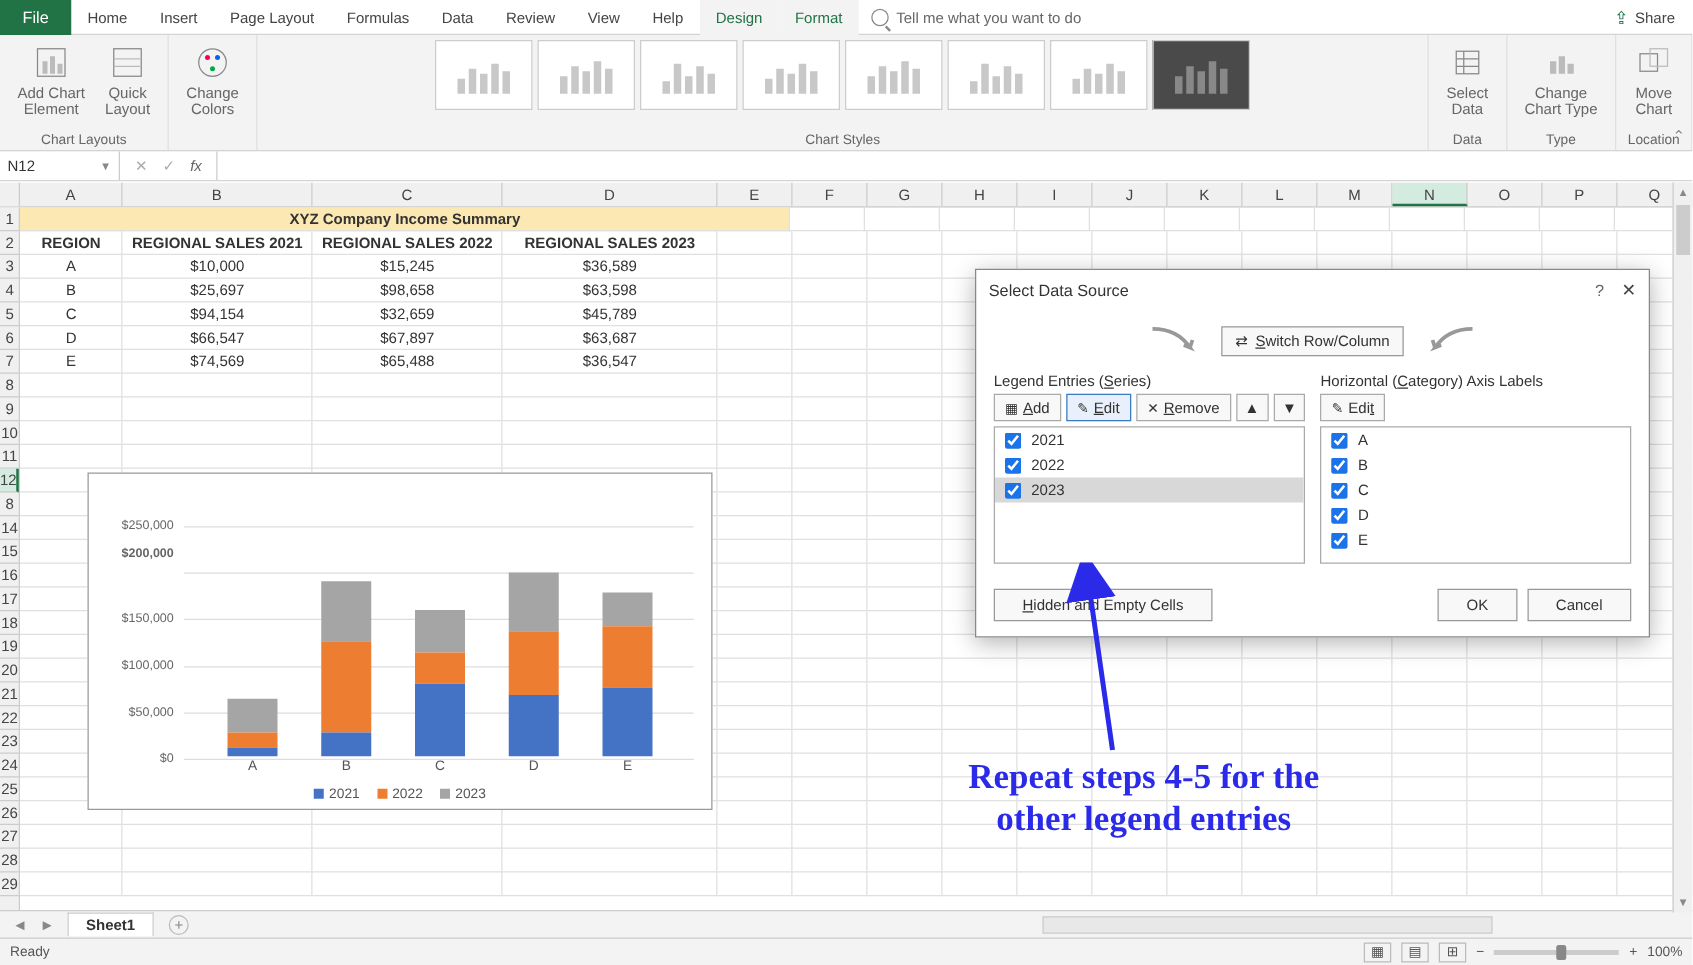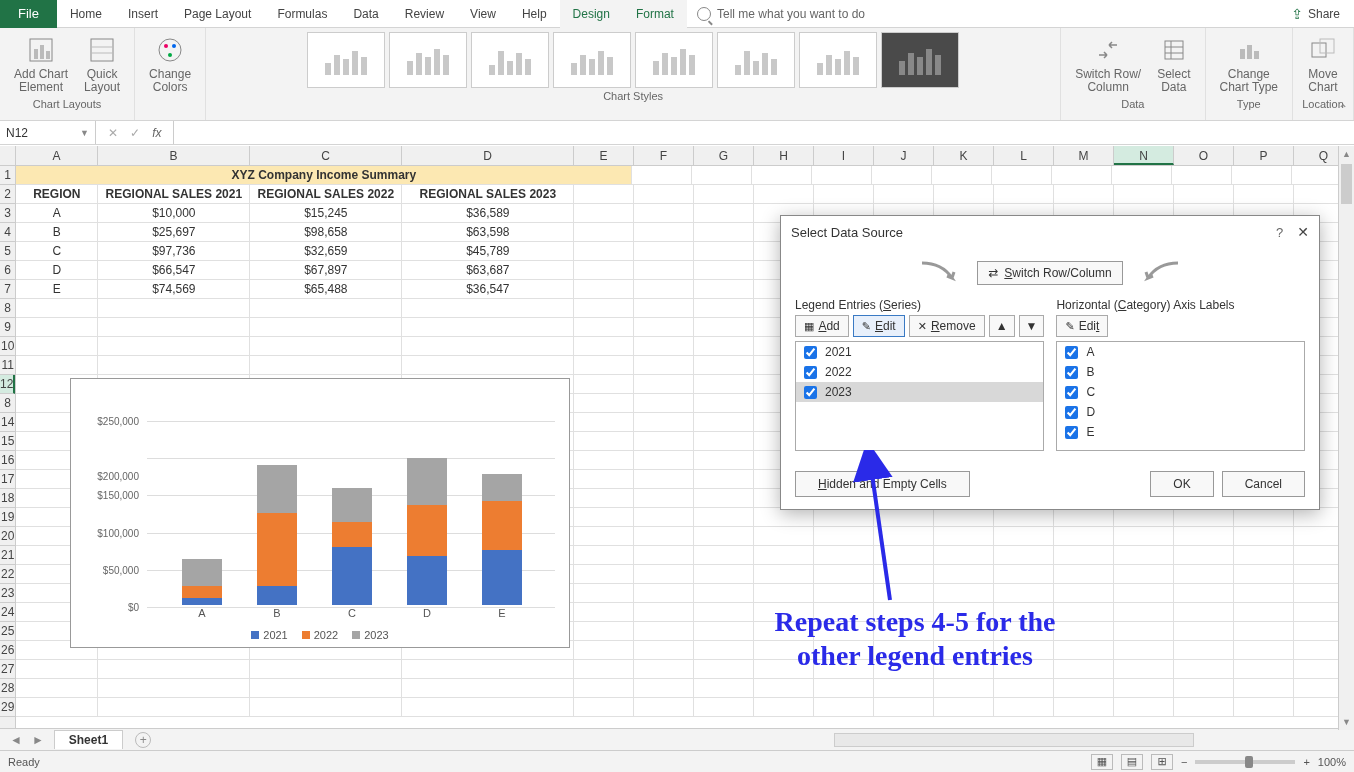--- a/index.html
+++ b/index.html
@@ -11,21 +11,21 @@
 .tab.file { background: #217346; color: #fff; font-size: 13px; padding: 0 18px; }
 .tab.active { background: #f3f3f3; color: #217346; }
 .tabs .tellme-wrap { display: flex; align-items: center; gap: 6px; margin-left: 10px; color: #666; }
 .tellme-icon { width: 14px; height: 14px; border: 1.5px solid #888; border-radius: 50%; position: relative; }
 .tellme-icon:after { content: ""; position: absolute; bottom: -4px; right: -3px; width: 5px; height: 1.5px; background: #888; transform: rotate(45deg); }
 .share { margin-left: auto; margin-right: 14px; display: flex; align-items: center; gap: 5px; color: #444; }
 .share-icon { color: #217346; font-size: 14px; }
 
 
 .ribbon { height: 93px; background: #f3f3f3; border-bottom: 1px solid #d4d4d4; display: flex; position: relative; }
-.ribbon-group { display: flex; flex-direction: column; align-items: center; padding: 4px 8px 2px; border-right: 1px solid #e0e0e0; }
+.ribbon-group { display: flex; flex-direction: column; align-items: center; justify-content: space-between; padding: 4px 8px 2px; border-right: 1px solid #e0e0e0; }
 .ribbon-group .label { font-size: 11px; color: #666; margin-top: 2px; }
 .ribbon-big { display: flex; flex-direction: column; align-items: center; gap: 2px; padding: 2px 6px; color: #666; }
 .ribbon-big .icon { width: 32px; height: 32px; display: flex; align-items: center; justify-content: center; }
 .ribbon-row { display: flex; gap: 4px; align-items: flex-start; }
 .chart-style-btn { width: 78px; height: 56px; background: #fff; border: 1px solid #ccc; display: flex; flex-direction: column; align-items: center; justify-content: center; gap: 1px; padding: 4px; }
 .chart-style-btn.dark { background: #4a4a4a; }
 .mini-bars { display: flex; gap: 3px; align-items: flex-end; height: 30px; }
 .mini-bars span { width: 6px; background: #c8c8c8; }
 .chart-style-btn.dark .mini-bars span { background: #888; }
 .ribbon-collapse { position: absolute; right: 6px; bottom: 4px; color: #888; cursor: pointer; }
@@ -261,28 +261,20 @@
             <span style="height:18px"></span>
             <span style="height:26px"></span>
             <span style="height:20px"></span>
           </div>
         </div>
     </div>
     <div class="label">Chart Styles</div>
   </div>
   <div class="ribbon-group">
     <div class="ribbon-row">
-      <div class="ribbon-big">
-          <div class="icon">
-            <svg width="30" height="30">
-              <path d="M6 20 L14 20 M14 20 L11 17 M14 20 L11 23 M24 10 L16 10 M16 10 L19 7 M16 10 L19 13" stroke="#888" fill="none" stroke-width="1.5"></path>
-            </svg>
-          </div>
-          <span style="white-space:pre;text-align:center;line-height:1.1">Switch Row/<br>Column</span>
-        </div>
       <div class="ribbon-big">
           <div class="icon">
             <svg width="30" height="30">
               <rect x="6" y="6" width="18" height="18" fill="none" stroke="#888"></rect>
               <line x1="6" y1="12" x2="24" y2="12" stroke="#888"></line>
               <line x1="6" y1="18" x2="24" y2="18" stroke="#888"></line>
               <line x1="12" y1="6" x2="12" y2="24" stroke="#888"></line>
             </svg>
           </div>
           <span style="white-space:pre;text-align:center;line-height:1.1">Select<br>Data</span>
@@ -455,21 +447,21 @@
           <div class="cell" style="width: 60px;"></div>
           <div class="cell" style="width: 60px;"></div>
           <div class="cell" style="width: 60px;"></div>
           <div class="cell" style="width: 60px;"></div>
           <div class="cell" style="width: 60px;"></div>
           <div class="cell" style="width: 60px;"></div>
           <div class="cell" style="width: 60px;"></div>
         </div>
         <div class="cell-row">
           <div class="cell data-cell" style="width: 82px;">C</div>
-          <div class="cell data-cell" style="width: 152px;">$97,736</div>
+          <div class="cell data-cell" style="width: 152px;">$94,154</div>
           <div class="cell data-cell" style="width: 152px;">$32,659</div>
           <div class="cell data-cell" style="width: 172px;">$45,789</div>
           <div class="cell" style="width: 60px;"></div>
           <div class="cell" style="width: 60px;"></div>
           <div class="cell" style="width: 60px;"></div>
           <div class="cell" style="width: 60px;"></div>
           <div class="cell" style="width: 60px;"></div>
           <div class="cell" style="width: 60px;"></div>
           <div class="cell" style="width: 60px;"></div>
           <div class="cell" style="width: 60px;"></div>
@@ -939,21 +931,21 @@
       </div>
   </div>
 </div>
 
 <div class="embedded-chart">
   <div class="chart-yaxis" id="chart-yaxis">
       <div class="ytick" style="top: 186px;">$0</div>
       <div class="ytick" style="top: 148.8px;">$50,000</div>
       <div class="ytick" style="top: 111.6px;">$100,000</div>
       <div class="ytick" style="top: 74.4px;">$150,000</div>
-      <div class="ytick" style="top: 55px;">$200,000</div>
+      <div class="ytick" style="top: 22px; font-weight: bold;">$200,000</div>
       <div class="ytick" style="top: 0px;">$250,000</div>
     </div>
   <div class="chart-plot" id="chart-plot">
       <div class="grid-line" style="top: 186px;"></div>
       <div class="grid-line" style="top: 148.8px;"></div>
       <div class="grid-line" style="top: 111.6px;"></div>
       <div class="grid-line" style="top: 74.4px;"></div>
       <div class="grid-line" style="top: 37.2px;"></div>
       <div class="grid-line" style="top: 0px;"></div>
       <div class="bar-group" style="left: 35px;">

